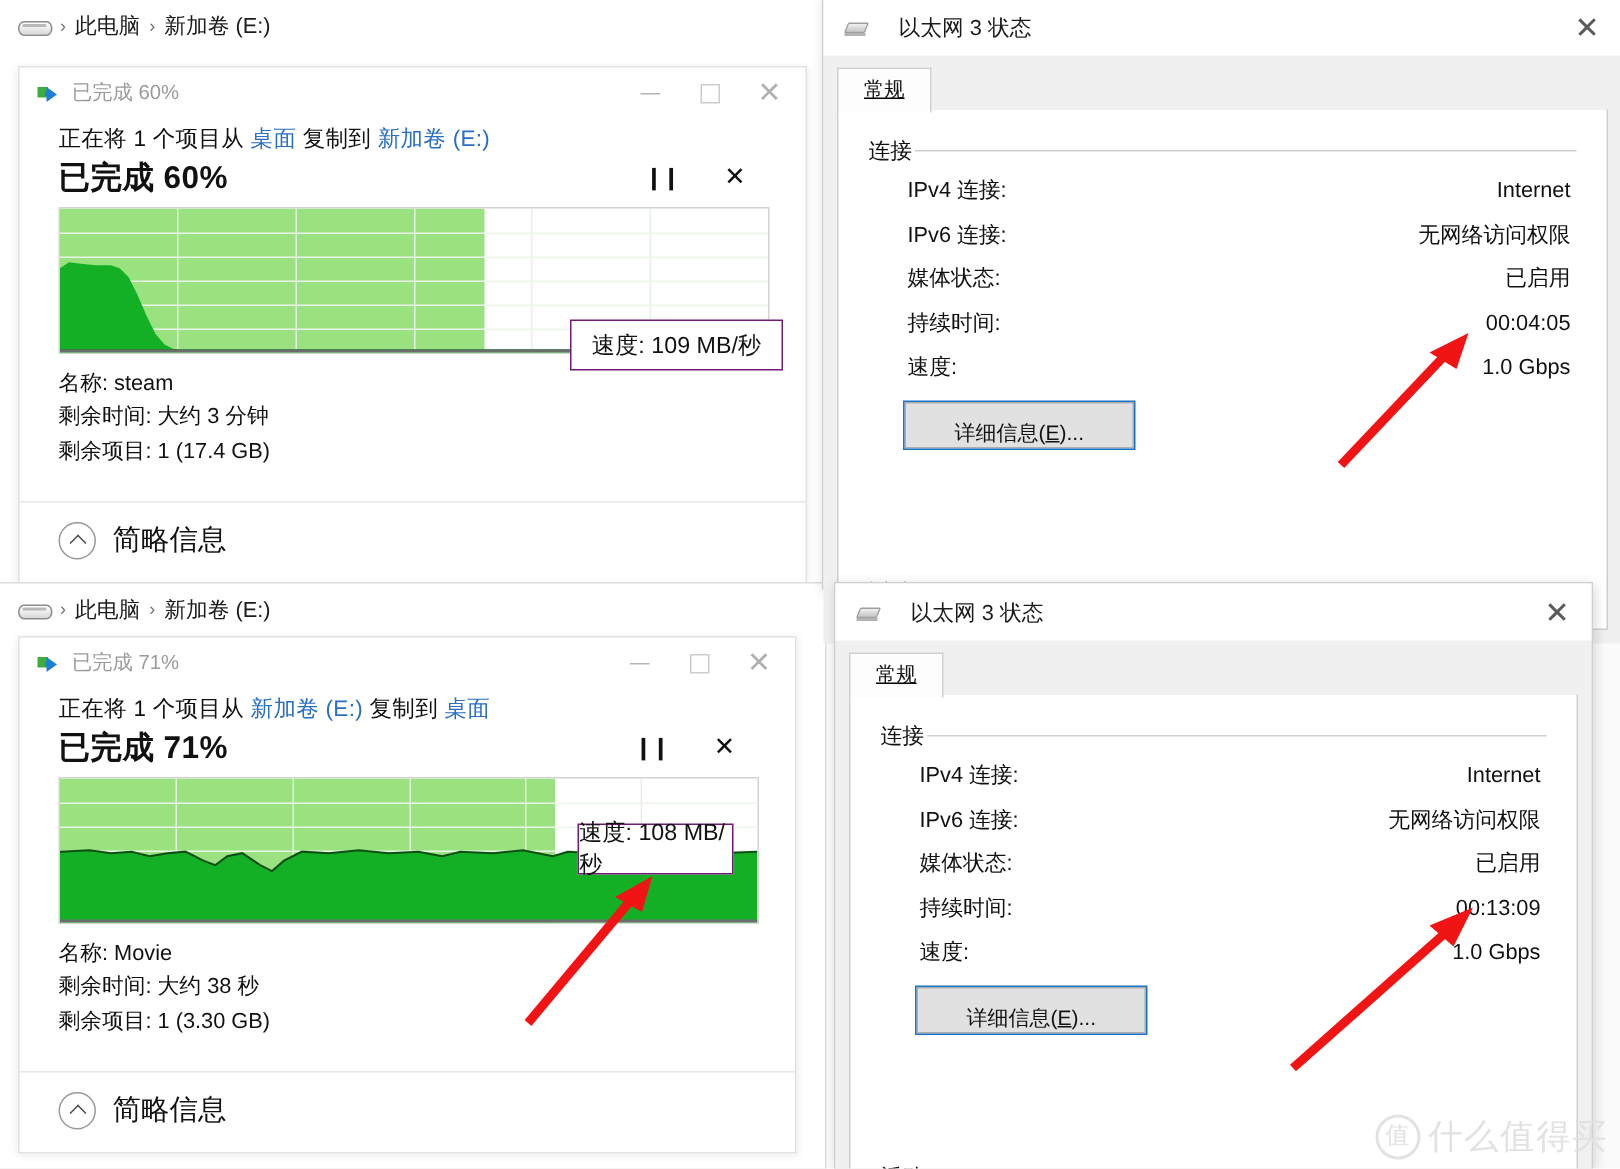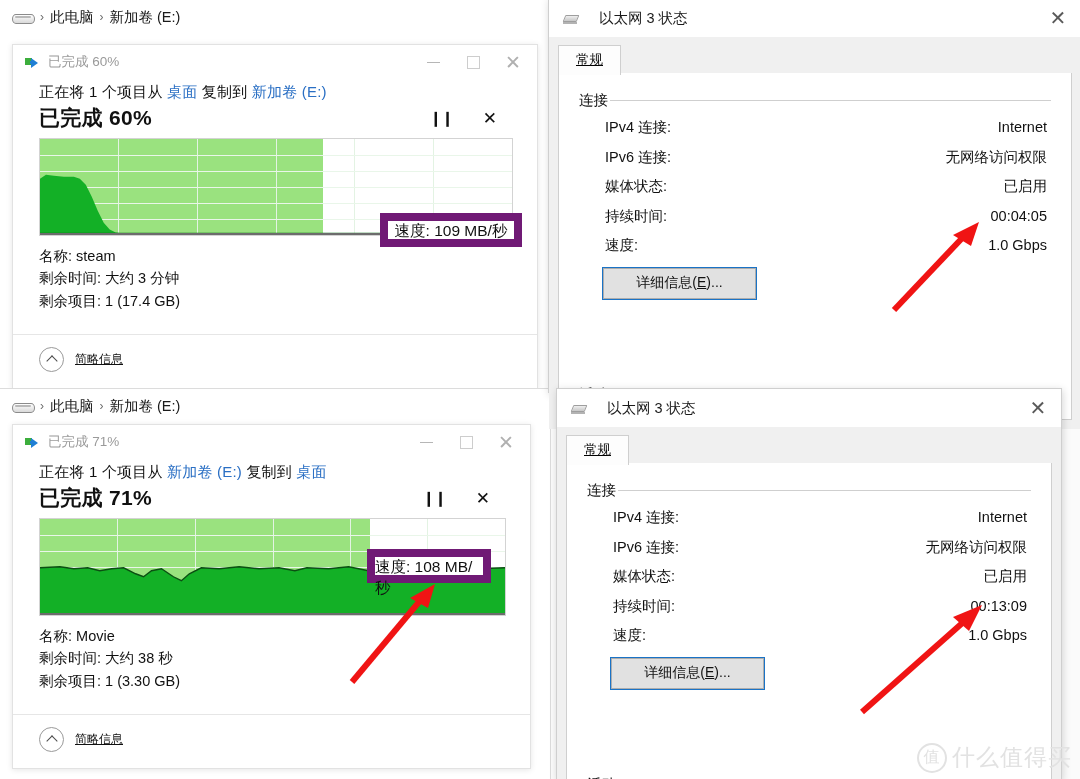--- a/index.html
+++ b/index.html
@@ -57,21 +57,21 @@
   .g-base{position:absolute;left:0;right:0;bottom:0;height:2px;background:#6c6c6c;}
   .g-curve{position:absolute;left:0;top:0;bottom:0;right:0;}
 
   .cd-stats{font-size:14.5px;color:#111;line-height:1.55;padding-top:9px;}
   .cd-sep{border-top:1px solid #e6e6e6;margin-top:10px;}
   .cd-footer{display:flex;align-items:center;gap:11px;padding:12px 0 0 26px;}
   .chev{width:23px;height:23px;border:1px solid #9a9a9a;border-radius:50%;
         display:flex;align-items:center;justify-content:center;}
   .chev:before{content:"";width:7px;height:7px;border-left:1.4px solid #4a4a4a;
         border-top:1.4px solid #4a4a4a;transform:rotate(45deg);margin-top:3px;}
-  .cd-footer span{font-size:12px;color:#111;text-decoration:underline;}
+  .cd-footer span{font-size:19px;color:#111;}
 
   
   .eth{position:absolute;background:#f4f4f4;box-sizing:border-box;
        border:1px solid #cfcfcf;box-shadow:1px 2px 8px rgba(0,0,0,.16);}
   .eth-title{height:38px;background:#ffffff;display:flex;align-items:center;
              padding-left:14px;position:relative;}
   .eth-title .t{font-size:14.5px;color:#1b1b1b;margin-left:21px;}
   .net-ico{width:15px;height:12px;position:relative;display:inline-block;}
   .net-ico b{position:absolute;left:1px;bottom:2px;width:12px;height:5px;
      background:linear-gradient(#efefef,#c7c7c7);border:1px solid #9e9e9e;
@@ -88,27 +88,27 @@
   .tabcontent{background:#ffffff;border:1px solid #cfcfcf;border-top:none;
               padding:18px 20px 10px 20px;position:relative;}
   .grp{display:flex;align-items:center;gap:2px;margin-bottom:10px;}
   .grp .lbl{font-size:14.5px;color:#111;white-space:nowrap;}
   .grp .rule{flex:1;height:1px;background:#cfcfcf;}
   .kv{display:flex;justify-content:space-between;padding:0 4px 0 26px;
       font-size:14.5px;color:#111;line-height:1;margin-bottom:15px;}
   .kv .v{color:#111;}
   .detailbtn{margin:6px 0 0 24px;width:153px;height:31px;background:#e1e1e1;
      border:1px solid #adadad;outline:1px solid #1a73c6;outline-offset:0px;
-     display:flex;align-items:center;justify-content:center;
+     display:flex;align-items:flex-end;justify-content:center;
      font-size:14px;color:#111;box-sizing:border-box;}
   .detailbtn u{text-decoration:underline;}
 
   
-  .redbox{position:absolute;border:8px solid #701a75;background:#fff;
-          display:flex;justify-content:center;
+  .redbox{position:absolute;border:1px solid #701a75;background:#fff;
+          display:flex;align-items:center;justify-content:center;
           font-size:15.5px;color:#111;box-sizing:border-box;}
   .arrow{position:absolute;pointer-events:none;}
 
   
   .wm{position:absolute;right:8px;bottom:6px;display:flex;align-items:center;gap:5px;
       color:#e2e2e2;font-size:23px;letter-spacing:1px;user-select:none;}
   .wm .ring{width:26px;height:26px;border:2px solid #e2e2e2;border-radius:50%;
       display:flex;align-items:center;justify-content:center;font-size:16px;}
 </style>
 </head>
@@ -289,21 +289,21 @@
       </div>
     </div>
 
     <div class="cd-sep" style="margin-top:22px;"></div>
     <div class="cd-footer">
       <span class="chev"></span>
       <span>简略信息</span>
     </div>
   </div>
 
-  <div class="redbox" style="left:367px;top:549px;width:124px;height:34px;">
+  <div class="redbox" style="left:385px;top:549px;width:104px;height:34px;">
     <span>速度: 108 MB/秒</span>
   </div>
 
   <svg class="arrow" style="left:336px;top:578px;width:120px;height:110px;" viewBox="0 0 120 110">
     <path d="M16,104 L88,18" stroke="#f01414" stroke-width="6" fill="none"></path>
     <path d="M99,6 L74,20 L92,30 Z" fill="#f01414"></path>
   </svg>
 
   <div class="eth" style="left:548px;top:-2px;width:534px;height:395px;">
     <div class="eth-title">

